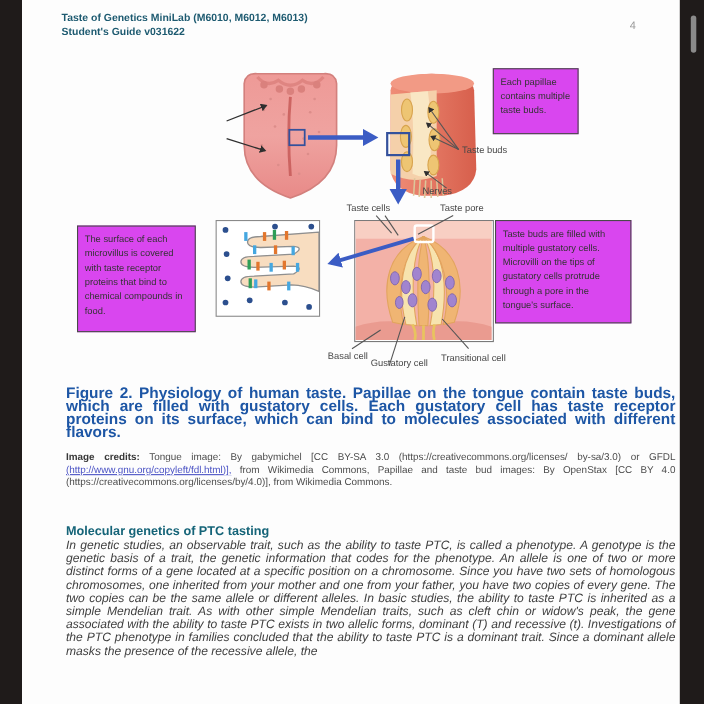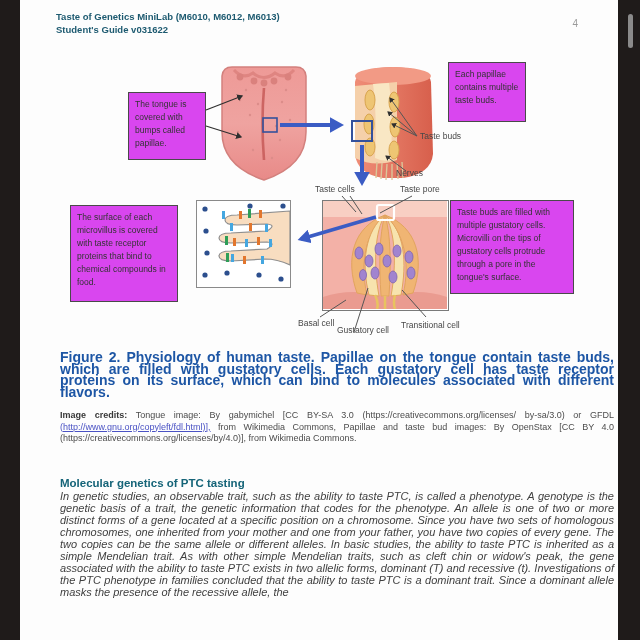--- a/index.html
+++ b/index.html
@@ -200,35 +200,32 @@
       <line x1="330" y1="196" x2="342" y2="214" stroke="#555" stroke-width="1"></line>
       <line x1="392" y1="196" x2="360" y2="213" stroke="#555" stroke-width="1"></line>
 
       <line x1="356" y1="217" x2="281" y2="239" stroke="#3b5cc4" stroke-width="3.5" marker-end="url(#bl)"></line>
 
       <line x1="326" y1="300" x2="300" y2="317" stroke="#555" stroke-width="1"></line>
       <line x1="348" y1="288" x2="334" y2="332" stroke="#555" stroke-width="1"></line>
       <line x1="382" y1="290" x2="406" y2="317" stroke="#555" stroke-width="1"></line>
     </svg>
 
-    <div class="callout" style="left:108px; top:92px; width:78px; height:68px;">
-      <span>The tongue is covered with bumps called papillae.</span>
-    </div>
     <div class="callout" style="left:428px; top:62px; width:78px; height:60px;">
       <span>Each papillae contains multiple taste buds.</span>
     </div>
     <div class="callout" style="left:50px; top:205px; width:108px; height:97px;">
       <span>The surface of each microvillus is covered with taste receptor proteins that bind to chemical compounds in food.</span>
     </div>
     <div class="callout" style="left:430px; top:200px; width:124px; height:94px;">
       <span>Taste buds are filled with multiple gustatory cells. Microvilli on the tips of gustatory cells protrude through a pore in the tongue's surface.</span>
     </div>
 
     <div class="flabel" style="left:400px; top:131px;">Taste buds</div>
-    <div class="flabel" style="left:376px; top:168px;">Nerves</div>
+    <div class="flabel" style="left:364px; top:168px;">Nerves</div>
     <div class="flabel" style="left:295px; top:184px;">Taste cells</div>
     <div class="flabel" style="left:380px; top:184px;">Taste pore</div>
     <div class="flabel" style="left:278px; top:318px;">Basal cell</div>
     <div class="flabel" style="left:317px; top:325px;">Gustatory cell</div>
     <div class="flabel" style="left:381px; top:320px;">Transitional cell</div>
   </div>
 
   <div class="caption">Figure 2. Physiology of human taste. Papillae on the tongue contain taste buds, which are filled with gustatory cells. Each gustatory cell has taste receptor proteins on its surface, which can bind to molecules associated with different flavors.</div>
   <div class="credits">
     <b>Image credits:</b><span> Tongue image: By gabymichel [CC BY-SA 3.0 (https://creativecommons.org/licenses/ by-sa/3.0) or GFDL </span><span class="lnk">(http://www.gnu.org/copyleft/fdl.html)],</span><span> from Wikimedia Commons, Papillae and taste bud images: By OpenStax [CC BY 4.0 (https://creativecommons.org/licenses/by/4.0)], from Wikimedia Commons.</span>

